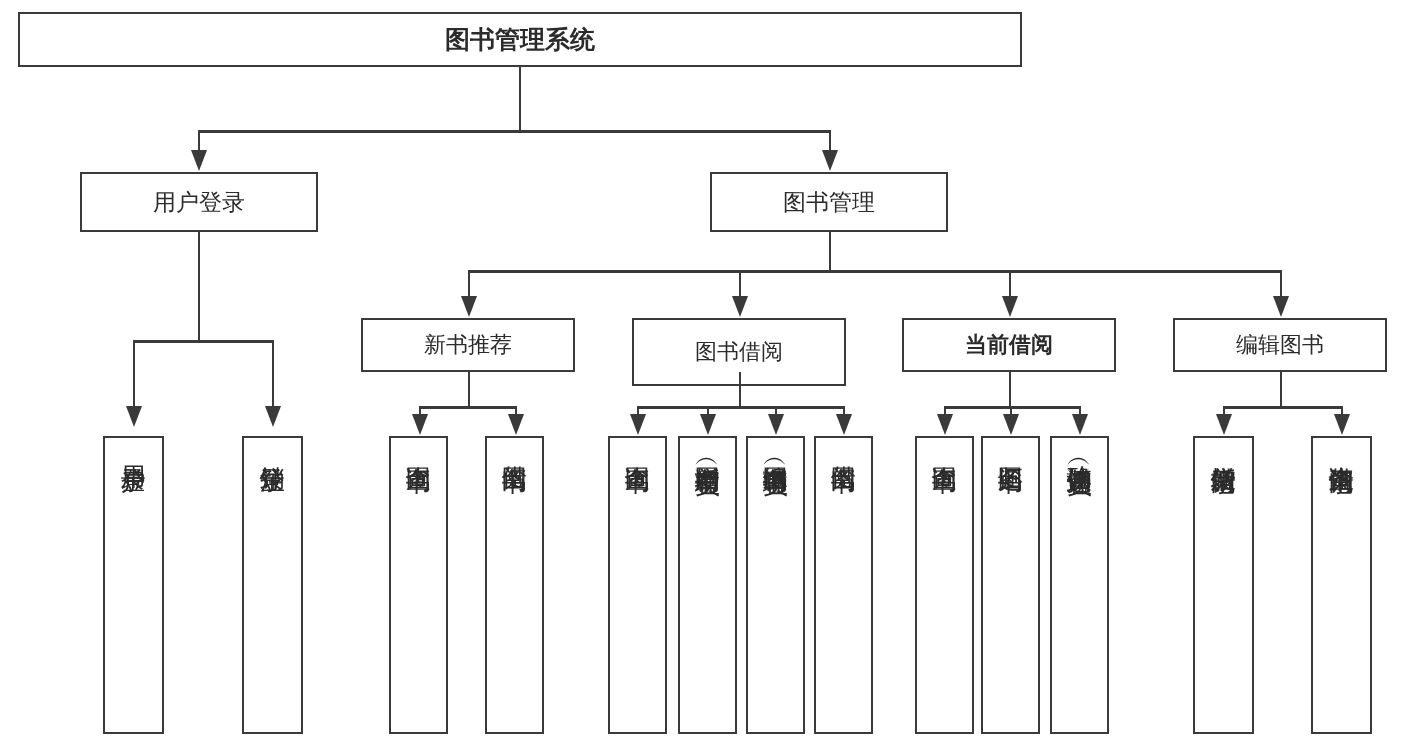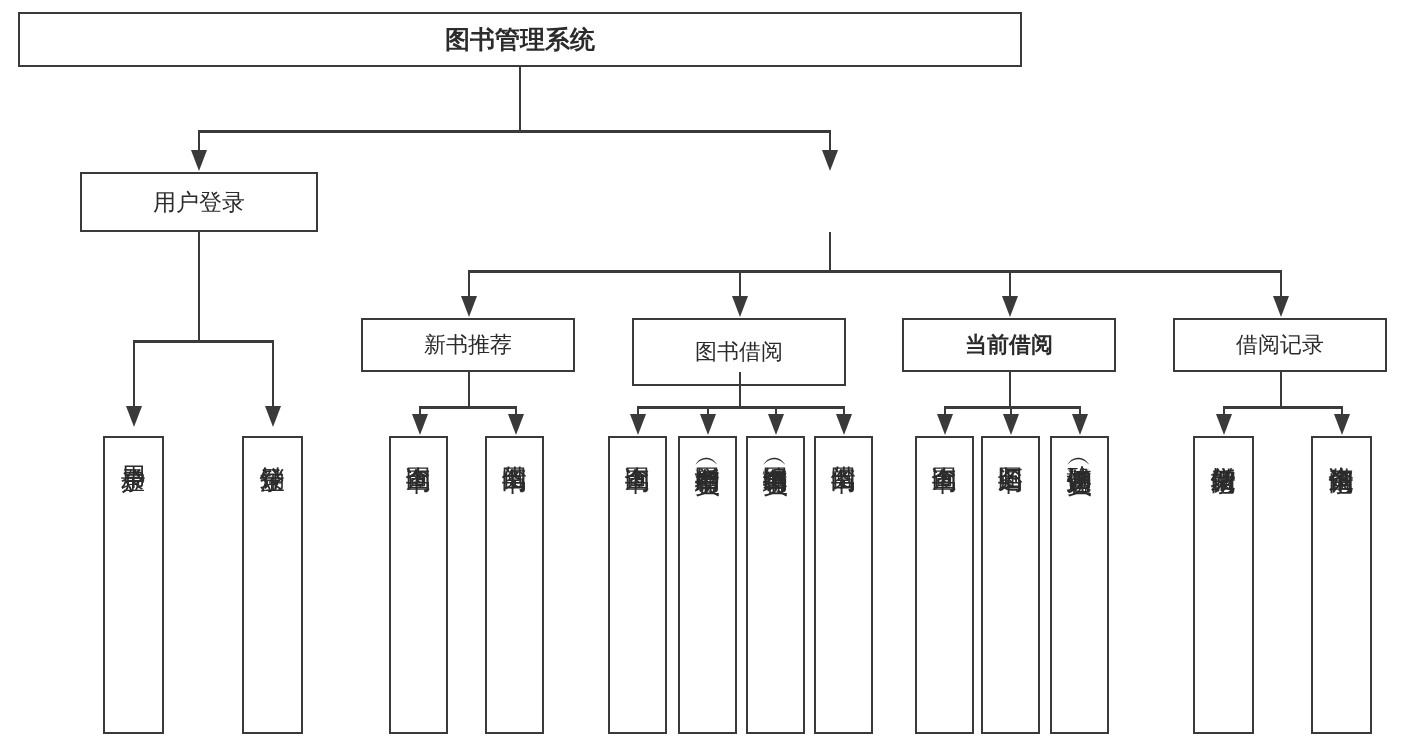--- a/index.html
+++ b/index.html
@@ -99,20 +99,23 @@
 
   <div class="vline" style="left:197.7px; top:130px; height:22px;"></div>
   <div class="arrow" style="left:191px; top:150px;"></div>
   <div class="vline" style="left:828.7px; top:130px; height:22px;"></div>
   <div class="arrow" style="left:822px; top:150px;"></div>
 
   <div class="box lvl1" style="left:80px; top:172px; width:238px; height:60px;">
     <span class="lbl">用户登录</span>
   </div>
 
+  <div class="box lvl1" style="left:710px; top:172px; width:238px; height:60px;">
+    <span class="lbl">图书管理</span>
+  </div>
 
   <div class="vline" style="left:197.7px; top:232px; height:110px;"></div>
   <div class="hline" style="left:133px; top:340px; width:139px;"></div>
   <div class="vline" style="left:132.7px; top:340px; height:68px;"></div>
   <div class="arrow" style="left:126px; top:406px;"></div>
   <div class="vline" style="left:271.7px; top:340px; height:68px;"></div>
   <div class="arrow" style="left:265px; top:406px;"></div>
 
   <div class="vline" style="left:828.7px; top:232px; height:40px;"></div>
   <div class="hline" style="left:468px; top:270px; width:812px;"></div>
@@ -135,21 +138,21 @@
 
   <div class="box lvl2" style="left:632px; top:318px; width:214px; height:68px;">
     <span class="lbl">图书借阅</span>
   </div>
 
   <div class="box lvl2" style="left:902px; top:318px; width:214px; height:54px;font-weight:bold;">
     <span class="lbl">当前借阅</span>
   </div>
 
   <div class="box lvl2" style="left:1173px; top:318px; width:214px; height:54px;">
-    <span class="lbl">借阅记录</span>
+    <span class="lbl">编辑图书</span>
   </div>
 
   <div class="vline" style="left:467.7px; top:372px; height:36px;"></div>
   <div class="hline" style="left:419px; top:406px; width:98px;"></div>
   <div class="vline" style="left:418.7px; top:406px; height:12px;"></div>
   <div class="arrow" style="left:412px; top:414px;"></div>
   <div class="vline" style="left:514.7px; top:406px; height:12px;"></div>
   <div class="arrow" style="left:508px; top:414px;"></div>
 
   <div class="vline" style="left:738.7px; top:372px; height:36px;"></div>

